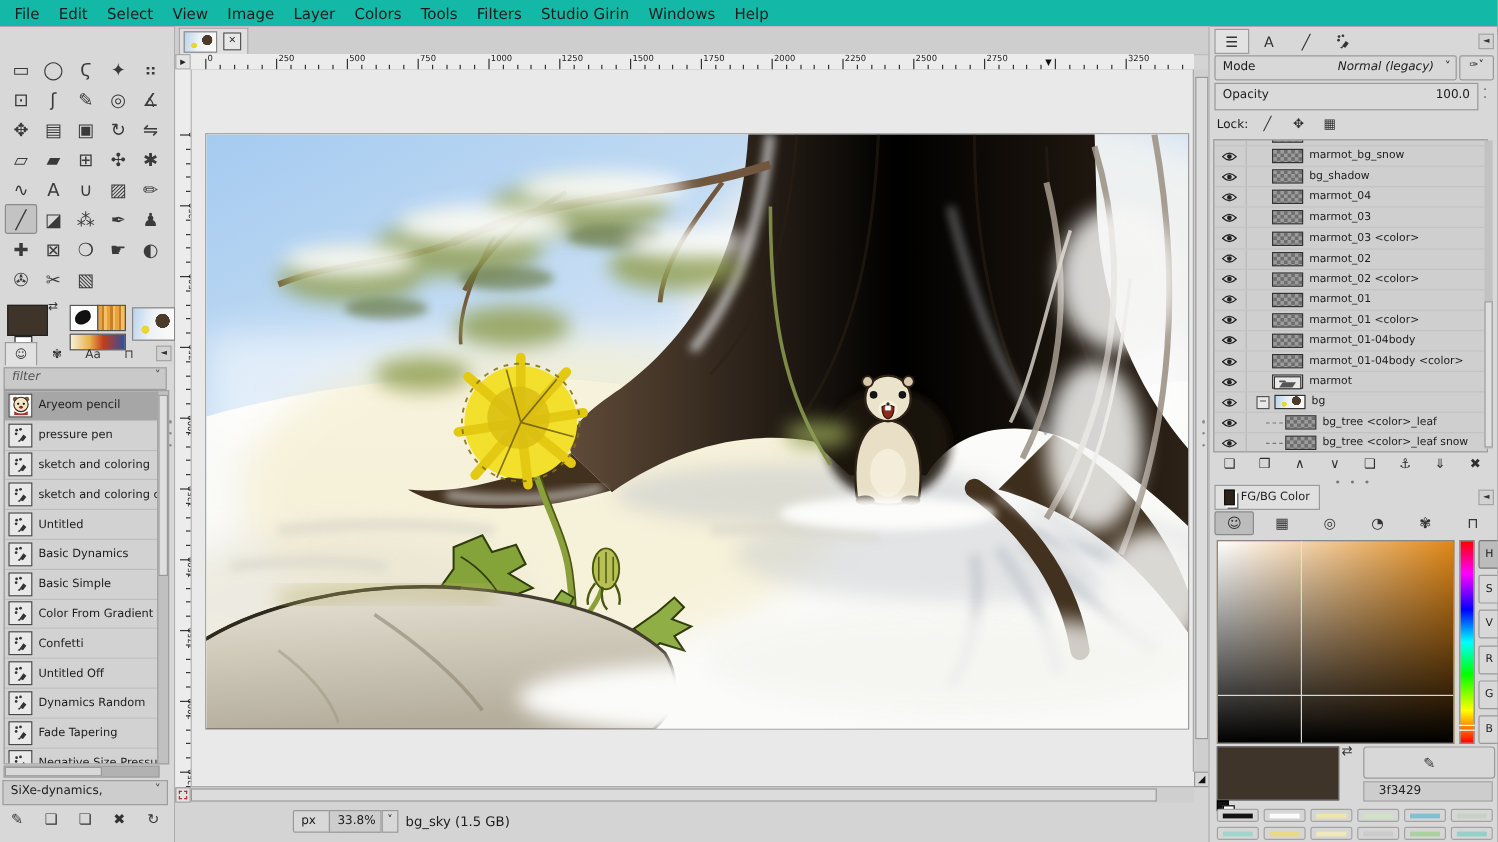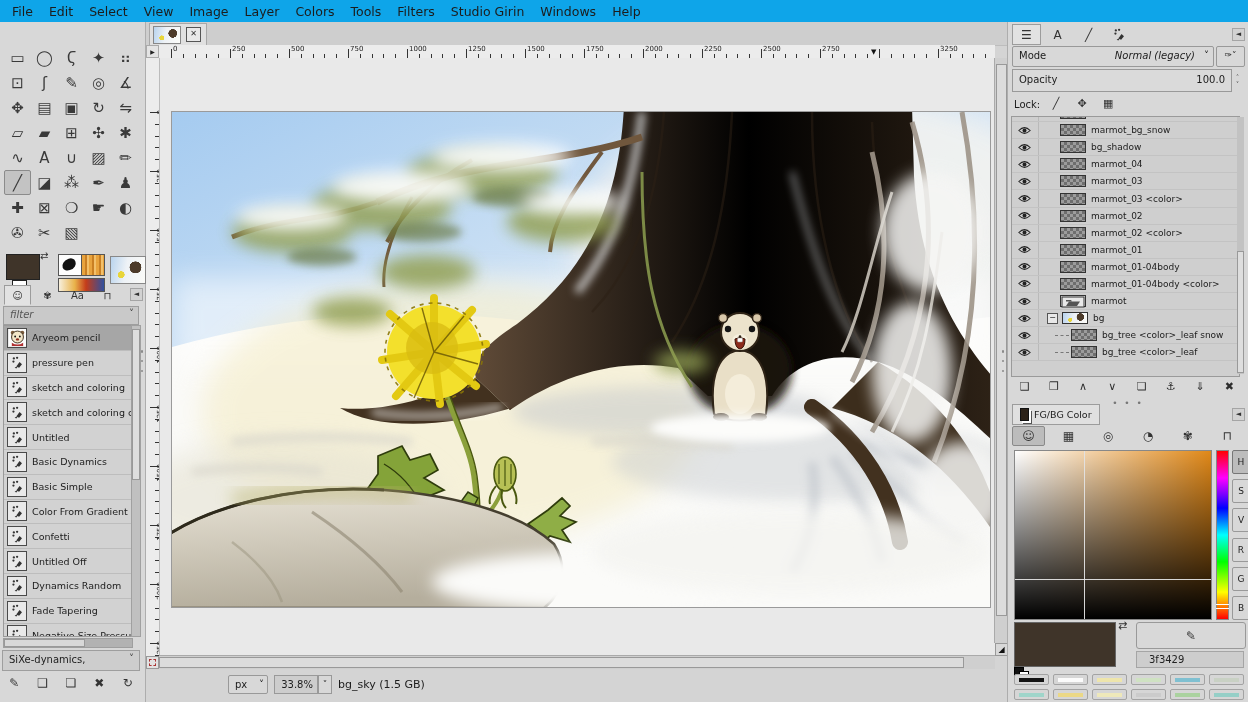--- a/index.html
+++ b/index.html
@@ -1,20 +1,20 @@
 <!DOCTYPE html>
 <html><head>
 <meta charset="utf-8">
 <style>
   html,body{margin:0;padding:0;background:#888;}
   #app{position:relative;width:1248px;height:702px;background:#d4d4d4;
        font-family:"DejaVu Sans","Liberation Sans",sans-serif;color:#1c1c1c;
        overflow:hidden;outline:1px solid #979797;}
   
-  #menubar{position:absolute;left:0;top:0;right:0;height:22px;background:#0ea5e9;
+  #menubar{position:absolute;left:0;top:0;right:0;height:22px;background:#14b8a6;
            border-bottom:7px solid #be185d;display:flex;align-items:center;padding-left:4px;}
   .menu-item{font-size:12.5px;padding:2px 8px;cursor:default;}
   
   .dock{position:absolute;top:22px;bottom:0;background:#d8d8d8;}
   #leftdock{left:0;width:145px;border-right:1px solid #adadad;}
   #rightdock{right:0;width:240px;border-left:1px solid #adadad;}
   
   #toolgrid{position:absolute;left:4px;top:23px;width:138px;display:flex;flex-wrap:wrap;}
   .tool{width:27px;height:25px;display:flex;align-items:center;justify-content:center;
         font-size:15px;color:#3a3a3a;border-radius:2px;}
@@ -91,21 +91,21 @@
       box-shadow:0 0 0 1px #9a9a9a;}
   #vscroll{position:absolute;right:0;top:36px;width:13px;bottom:59px;background:#cfcfcf;border-left:1px solid #aaa;}
   #vscroll i{position:absolute;left:1px;right:1px;top:1%;height:94%;background:#dcdcdc;border:1px solid #999;}
   #nav-btn{position:absolute;right:0;bottom:46px;width:13px;height:13px;background:#d8d8d8;border:1px solid #999;
       box-sizing:border-box;font-size:8px;line-height:11px;text-align:center;color:#111;}
   #qmask-btn{position:absolute;left:0;bottom:33px;width:13px;height:13px;background:#e2e2e2;border:1px solid #999;box-sizing:border-box;}
   #qmask-btn i{position:absolute;left:2px;top:2px;right:2px;bottom:2px;border:1px dashed #a33;}
   #hscroll{position:absolute;left:13px;right:13px;bottom:33px;height:13px;background:#cfcfcf;border-top:1px solid #aaa;}
   #hscroll i{position:absolute;top:1px;bottom:1px;left:0;width:96%;background:#dcdcdc;border:1px solid #999;}
   #statusbar{position:absolute;left:0;right:0;bottom:0;height:33px;background:#d4d4d4;font-size:11px;}
-  #unit-combo{position:absolute;left:82px;top:6px;width:40px;height:19px;background:#d8d8d8;border:1px solid #999;
+  #unit-combo{position:absolute;left:98px;top:6px;width:40px;height:19px;background:#d8d8d8;border:1px solid #999;
       border-radius:2px;font-size:10px;line-height:18px;padding-left:6px;box-sizing:border-box;}
   #unit-combo .chev{position:absolute;right:3px;top:0;}
   #zoom-box{position:absolute;left:128px;top:6px;width:44px;height:19px;background:#cdcdcd;border:1px solid #999;
       font-size:10px;line-height:18px;text-align:right;padding-right:4px;box-sizing:border-box;}
   #zoom-chev{position:absolute;left:172px;top:6px;width:14px;height:19px;background:#d8d8d8;border:1px solid #999;
       box-sizing:border-box;font-size:9px;line-height:17px;text-align:center;}
   #status-msg{position:absolute;left:192px;top:9px;}
   
   #rdtabs{position:absolute;left:4px;top:2px;width:230px;height:20px;}
   .rdtab{display:inline-flex;align-items:center;justify-content:center;width:27px;height:19px;margin-right:2px;
@@ -921,20 +921,31 @@
         </div>
         <div class="lrow">
           <span class="eyecol">
             <svg width="13" height="9" viewBox="0 0 16 11">
               <path d="M1 5.5 Q8 -1.5 15 5.5 Q8 12.5 1 5.5Z" fill="none" stroke="#222" stroke-width="1.3"></path>
               <circle cx="8" cy="5.5" r="2.4" fill="#222"></circle>
             </svg>
           </span>
           <span style="width: 21px; flex: 0 0 auto;"></span>
           <span class="lthumb checker"></span>
+          <span class="llabel">marmot_01 &lt;color&gt;</span>
+        </div>
+        <div class="lrow">
+          <span class="eyecol">
+            <svg width="13" height="9" viewBox="0 0 16 11">
+              <path d="M1 5.5 Q8 -1.5 15 5.5 Q8 12.5 1 5.5Z" fill="none" stroke="#222" stroke-width="1.3"></path>
+              <circle cx="8" cy="5.5" r="2.4" fill="#222"></circle>
+            </svg>
+          </span>
+          <span style="width: 21px; flex: 0 0 auto;"></span>
+          <span class="lthumb checker"></span>
           <span class="llabel">marmot_01-04body</span>
         </div>
         <div class="lrow">
           <span class="eyecol">
             <svg width="13" height="9" viewBox="0 0 16 11">
               <path d="M1 5.5 Q8 -1.5 15 5.5 Q8 12.5 1 5.5Z" fill="none" stroke="#222" stroke-width="1.3"></path>
               <circle cx="8" cy="5.5" r="2.4" fill="#222"></circle>
             </svg>
           </span>
           <span style="width: 21px; flex: 0 0 auto;"></span>
@@ -971,33 +982,33 @@
         <div class="lrow">
           <span class="eyecol">
             <svg width="13" height="9" viewBox="0 0 16 11">
               <path d="M1 5.5 Q8 -1.5 15 5.5 Q8 12.5 1 5.5Z" fill="none" stroke="#222" stroke-width="1.3"></path>
               <circle cx="8" cy="5.5" r="2.4" fill="#222"></circle>
             </svg>
           </span>
           <span style="width: 16px; flex: 0 0 auto;"></span>
           <span class="connector"></span>
           <span class="lthumb checker"></span>
-          <span class="llabel">bg_tree &lt;color&gt;_leaf snow</span>
+          <span class="llabel">bg_tree &lt;color&gt;_leaf</span>
         </div>
         <div class="lrow">
           <span class="eyecol">
             <svg width="13" height="9" viewBox="0 0 16 11">
               <path d="M1 5.5 Q8 -1.5 15 5.5 Q8 12.5 1 5.5Z" fill="none" stroke="#222" stroke-width="1.3"></path>
               <circle cx="8" cy="5.5" r="2.4" fill="#222"></circle>
             </svg>
           </span>
           <span style="width: 16px; flex: 0 0 auto;"></span>
           <span class="connector"></span>
           <span class="lthumb checker"></span>
-          <span class="llabel">bg_tree &lt;color&gt;_leaf</span>
+          <span class="llabel">bg_tree &lt;color&gt;_leaf snow</span>
         </div>
       </div>
     <div id="layervscroll">
         <i></i>
       </div>
     <div id="layerbuttons">
         <div class="lact">❑</div>
         <div class="lact">❒</div>
         <div class="lact">∧</div>
         <div class="lact">∨</div>

